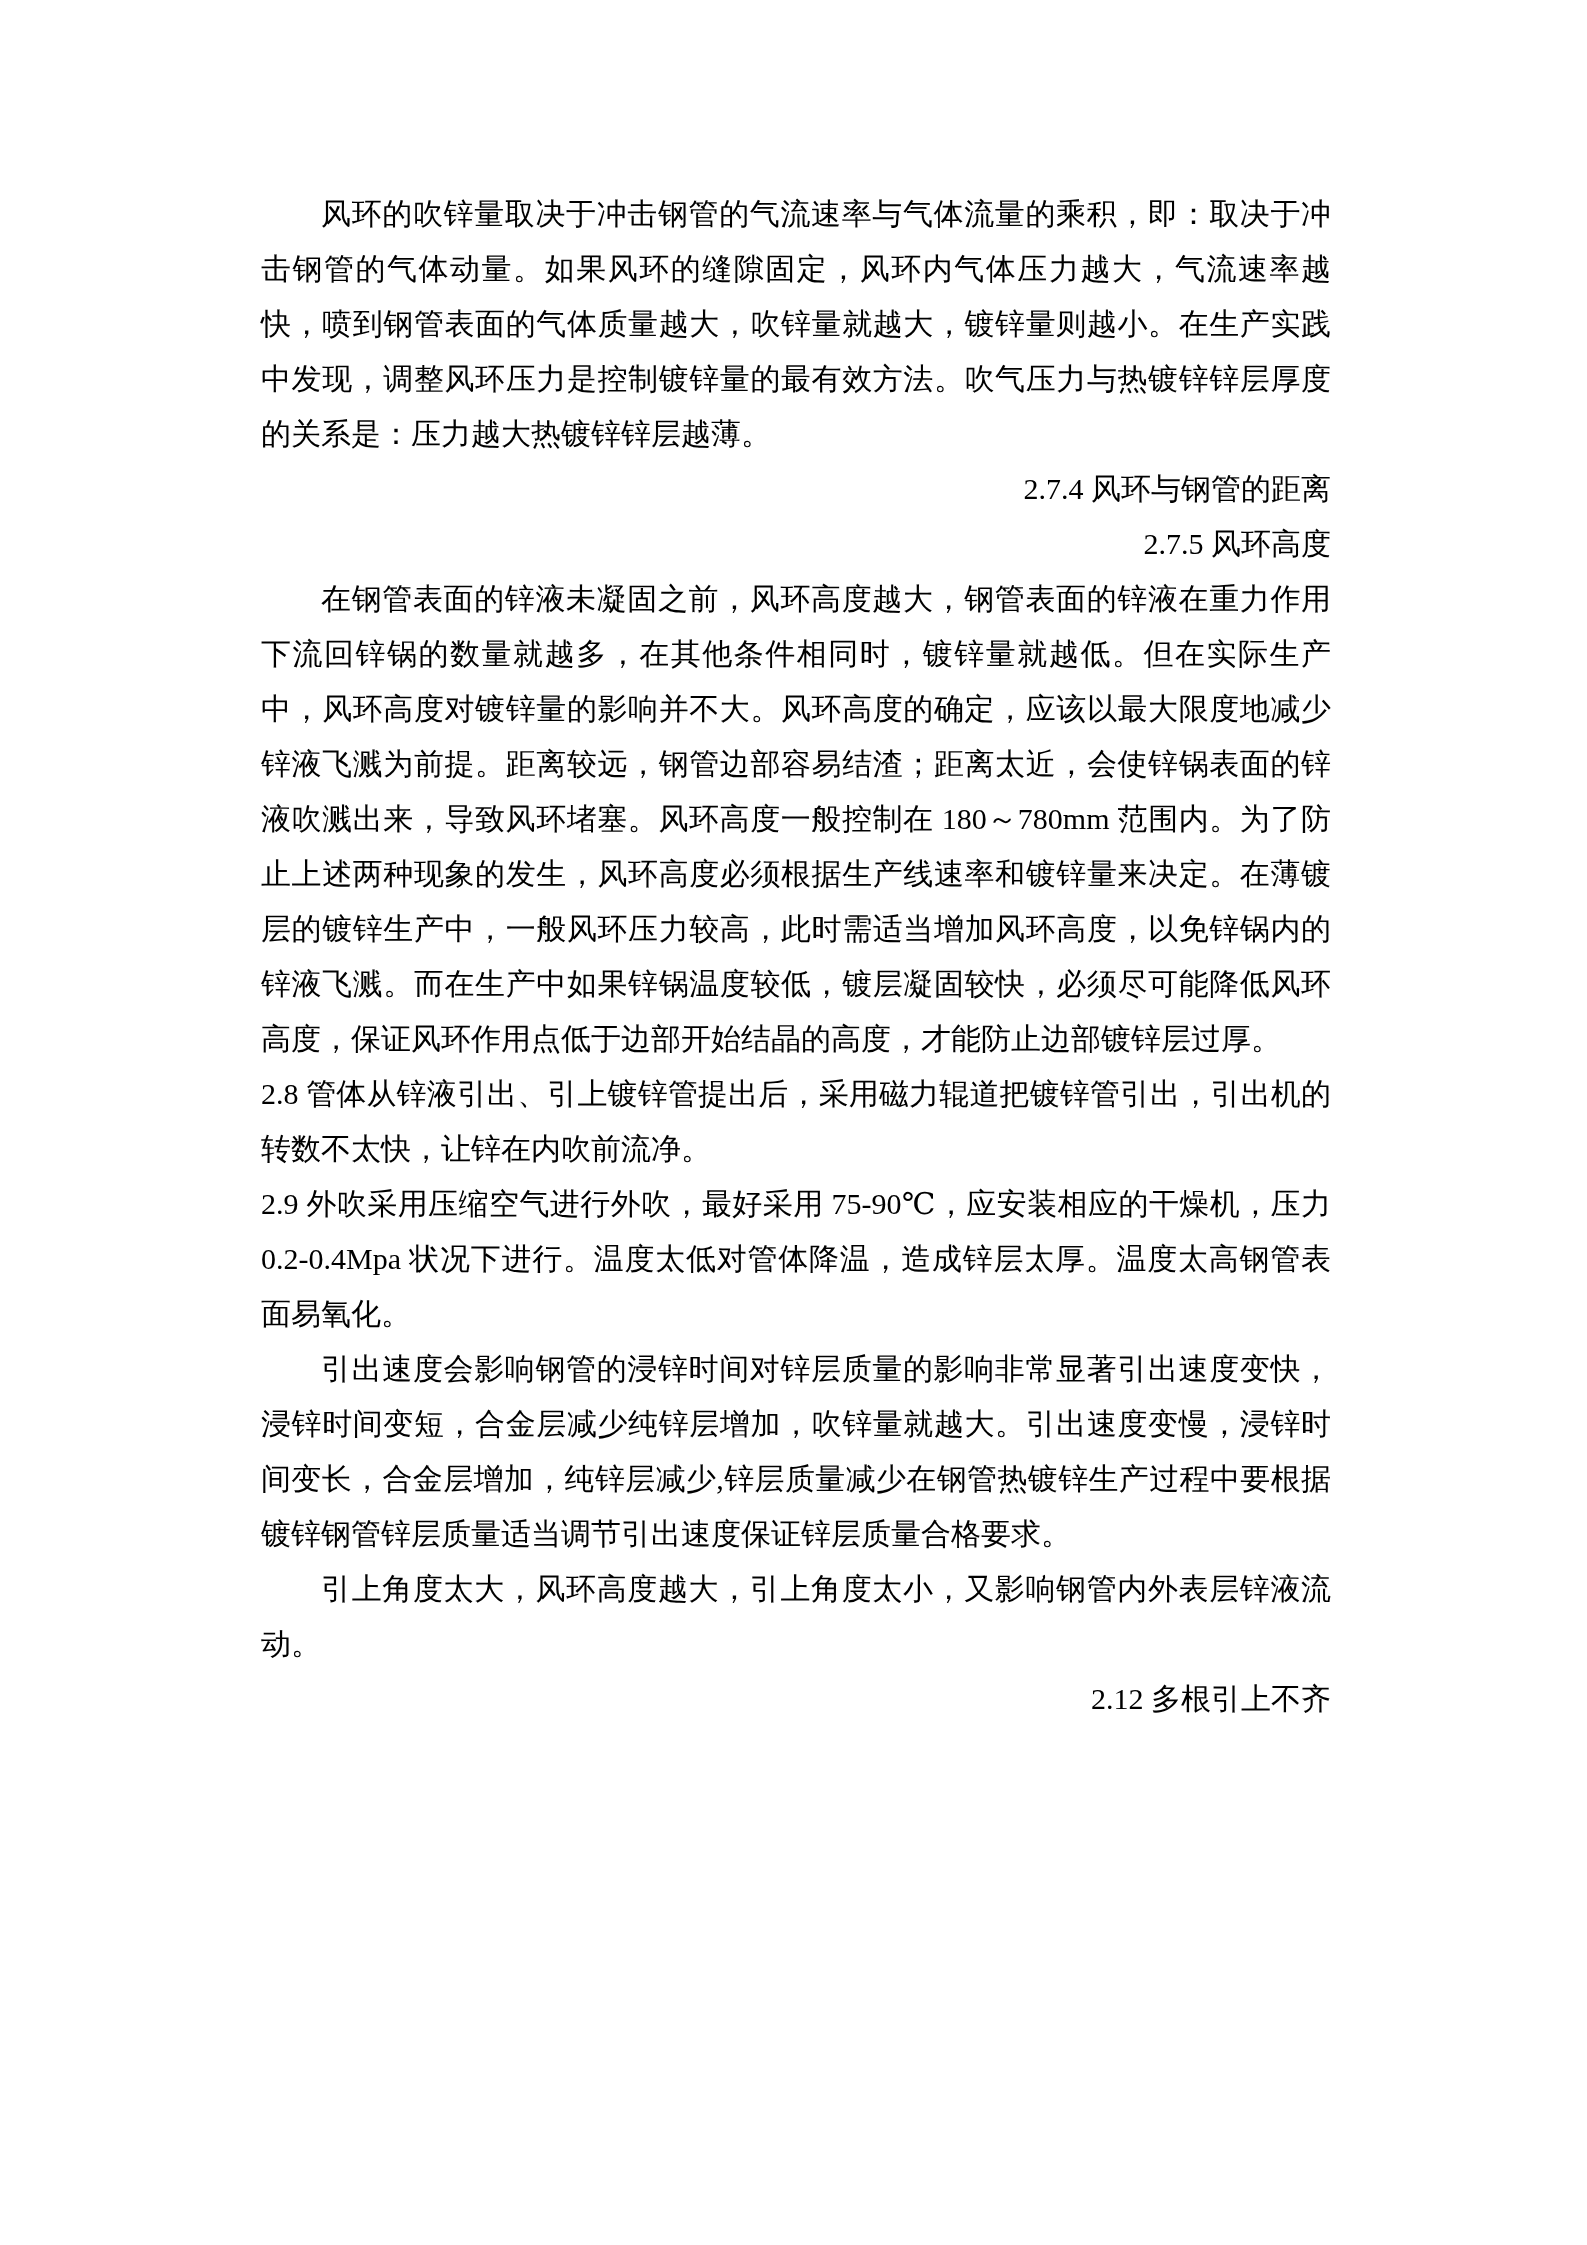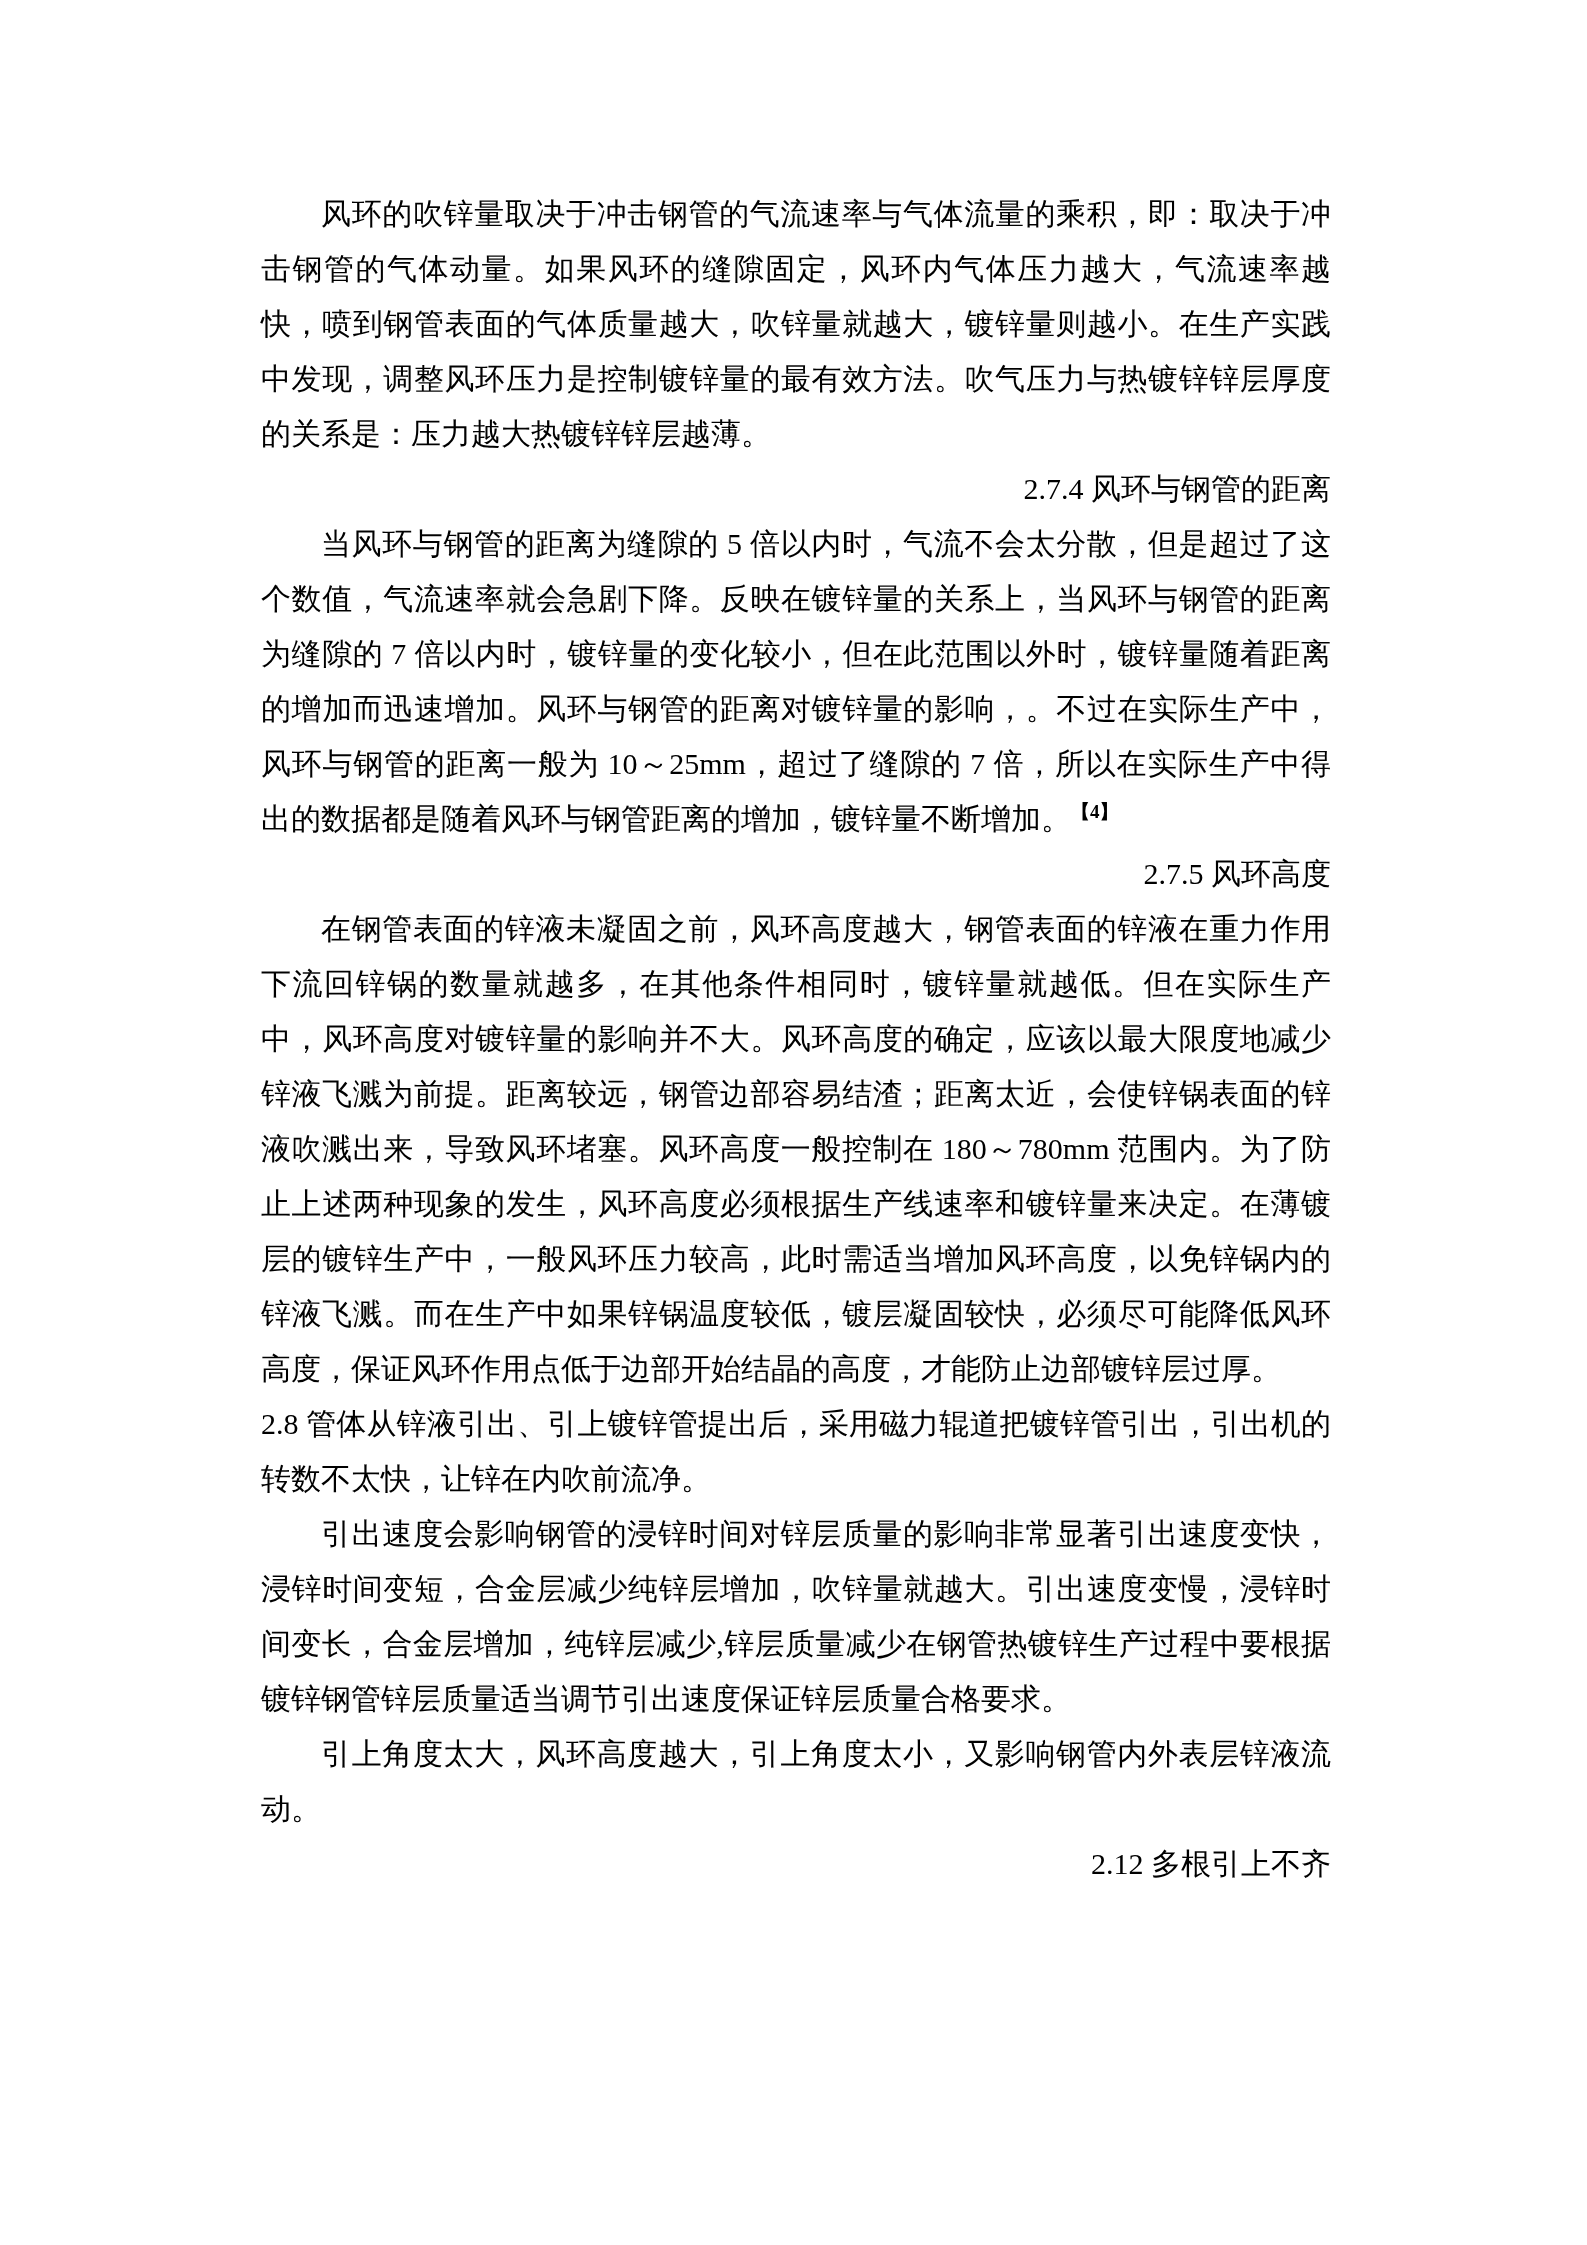--- a/index.html
+++ b/index.html
@@ -40,28 +40,28 @@
 </style>
 </head>
 <body>
 
 <div class="page">
 
   <p class="para indent">风环的吹锌量取决于冲击钢管的气流速率与气体流量的乘积，即：取决于冲击钢管的气体动量。如果风环的缝隙固定，风环内气体压力越大，气流速率越快，喷到钢管表面的气体质量越大，吹锌量就越大，镀锌量则越小。在生产实践中发现，调整风环压力是控制镀锌量的最有效方法。吹气压力与热镀锌锌层厚度的关系是：压力越大热镀锌锌层越薄。</p>
 
   <p class="para heading">2.7.4 风环与钢管的距离</p>
 
-  <p class="para indent"><span>当风环与钢管的距离为缝隙的 5 倍以内时，气流不会太分散，但是超过了这个数值，气流速率就会急剧下降。反映在镀锌量的关系上，当风环与钢管的距离为缝隙的 7 倍以内时，镀锌量的变化较小，但在此范围以外时，镀锌量随着距离的增加而迅速增加。风环与钢管的距离对镀锌量的影响，。不过在实际生产中，风环与钢管的距离一般为 10～25mm，超过了缝隙的 7 倍，所以在实际生产中得出的数据都是随着风环与钢管距离的增加，镀锌量不断增加。</span><sup class="ref">【4】</sup></p>
 
   <p class="para heading">2.7.5 风环高度</p>
 
   <p class="para indent">在钢管表面的锌液未凝固之前，风环高度越大，钢管表面的锌液在重力作用下流回锌锅的数量就越多，在其他条件相同时，镀锌量就越低。但在实际生产中，风环高度对镀锌量的影响并不大。风环高度的确定，应该以最大限度地减少锌液飞溅为前提。距离较远，钢管边部容易结渣；距离太近，会使锌锅表面的锌液吹溅出来，导致风环堵塞。风环高度一般控制在 180～780mm 范围内。为了防止上述两种现象的发生，风环高度必须根据生产线速率和镀锌量来决定。在薄镀层的镀锌生产中，一般风环压力较高，此时需适当增加风环高度，以免锌锅内的锌液飞溅。而在生产中如果锌锅温度较低，镀层凝固较快，必须尽可能降低风环高度，保证风环作用点低于边部开始结晶的高度，才能防止边部镀锌层过厚。</p>
 
   <p class="para">2.8 管体从锌液引出、引上镀锌管提出后，采用磁力辊道把镀锌管引出，引出机的转数不太快，让锌在内吹前流净。</p>
 
+  <p class="para">2.9 外吹采用压缩空气进行外吹，最好采用 75-90℃，应安装相应的干燥机，压力 0.2-0.4Mpa 状况下进行。温度太低对管体降温，造成锌层太厚。温度太高钢管表面易氧化。</p>
 
 
 
   <p class="para indent">引出速度会影响钢管的浸锌时间对锌层质量的影响非常显著引出速度变快，浸锌时间变短，合金层减少纯锌层增加，吹锌量就越大。引出速度变慢，浸锌时间变长，合金层增加，纯锌层减少,锌层质量减少在钢管热镀锌生产过程中要根据镀锌钢管锌层质量适当调节引出速度保证锌层质量合格要求。</p>
 
   <p class="para indent">引上角度太大，风环高度越大，引上角度太小，又影响钢管内外表层锌液流动。</p>
 
   <p class="para heading">2.12 多根引上不齐</p>
 
 </div>

